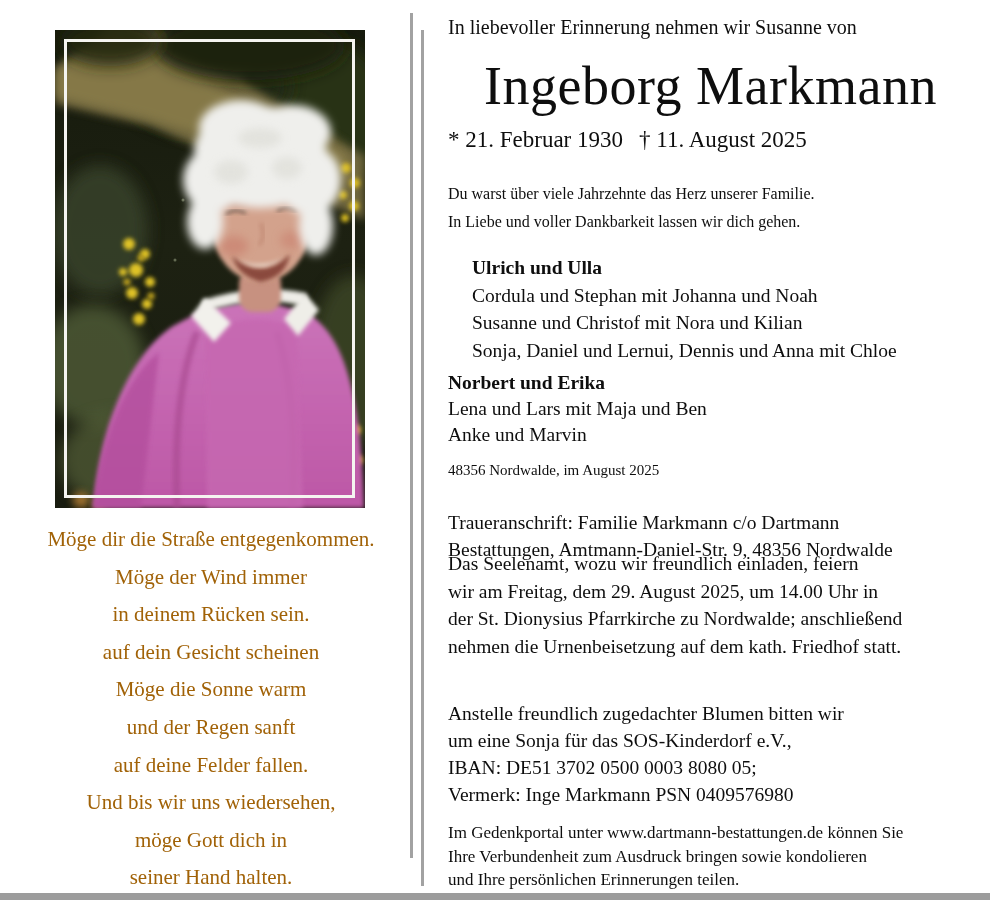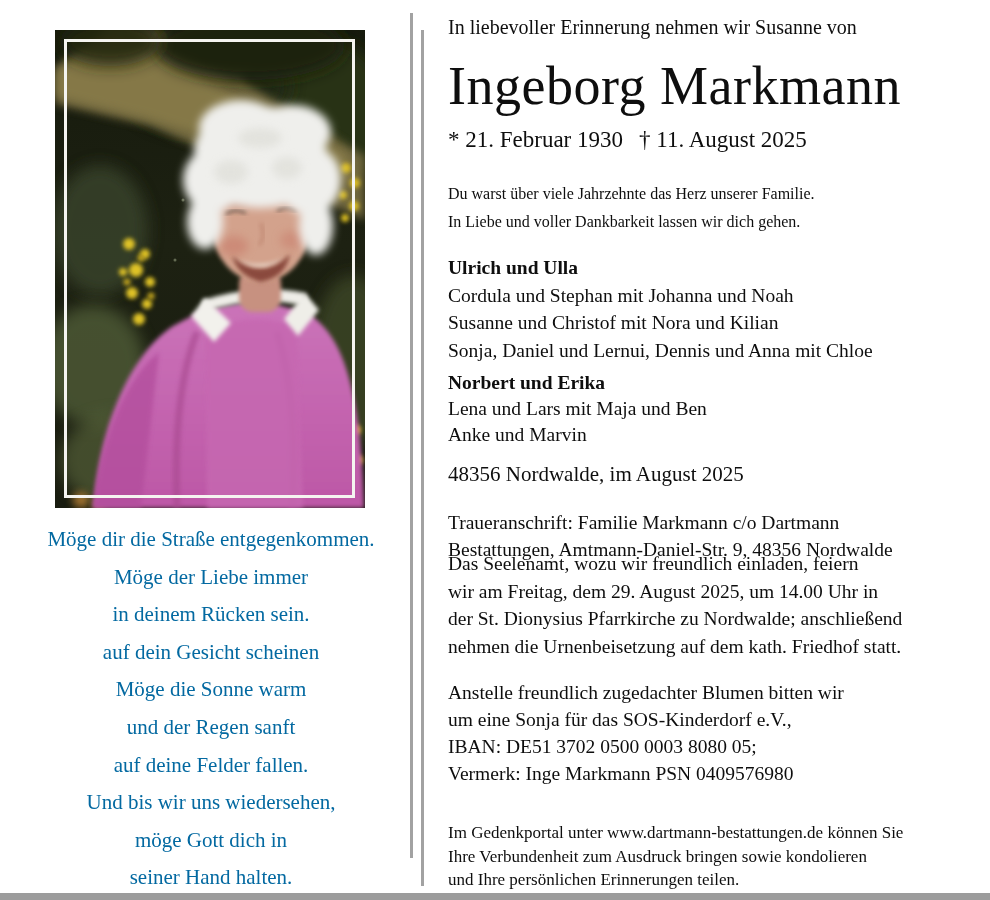--- a/index.html
+++ b/index.html
@@ -8,41 +8,41 @@
     font-family:"Liberation Serif","DejaVu Serif",serif;color:#0e0e0e;
     -webkit-font-smoothing:antialiased;
   }
   .page{position:relative;width:990px;height:900px;background:#fff;}
 
   
   .photo-wrap{position:absolute;left:55px;top:30px;width:310px;height:478px;}
   .photo-wrap svg{display:block;width:310px;height:478px;}
   .poem{
     position:absolute;left:0;top:521px;width:422px;
-    text-align:center;font-size:21px;line-height:37.6px;color:#0369a1;
+    text-align:center;font-size:21px;line-height:37.6px;color:#a16207;
   }
 
   
   .divline-a{position:absolute;left:410px;top:13px;width:3px;height:845px;background:#a2a2a2;}
   .divline-b{position:absolute;left:421px;top:30px;width:3px;height:856px;background:#a2a2a2;}
   .bottom-bar{position:absolute;left:0;top:893px;width:990px;height:7px;background:#9c9c9c;}
 
   
   .right{position:absolute;left:448px;top:0;width:535px;}
   .blk{position:absolute;left:0;}
   .intro{top:16px;font-size:20px;}
-  .name{top:56px;font-size:54px;line-height:60px;letter-spacing:.5px;white-space:nowrap;}
+  .name{top:56px;font-size:54px;line-height:60px;letter-spacing:.5px;white-space:nowrap;margin-left:36px;}
   .dates{top:127px;font-size:23px;display:flex;gap:16px;white-space:nowrap;}
   .tribute{top:180px;font-size:16px;line-height:27.5px;}
-  .fam1{top:254px;font-size:19.5px;line-height:27.5px;}
+  .fam1{top:254px;font-size:19.5px;line-height:27.5px;margin-left:24px;}
   .fam2{top:370px;font-size:19.5px;line-height:26px;}
-  .place{top:462px;font-size:21px;}
+  .place{top:462px;font-size:15px;}
   .condolence{top:509px;font-size:19.5px;line-height:27px;}
   .service{top:550px;font-size:19.5px;line-height:27.5px;}
-  .donation{top:679px;font-size:19.5px;line-height:27px;}
+  .donation{top:700px;font-size:19.5px;line-height:27px;}
   .portal{top:821px;font-size:17px;line-height:23.5px;}
   .bold{font-weight:bold;}
 </style>
 </head>
 <body>
 
 <div class="page">
 
   <div class="photo-wrap">
     <svg viewBox="0 0 310 478">
@@ -166,21 +166,21 @@
           </g>
         </g>
 
         <rect x="10.5" y="10.5" width="288" height="456" fill="none" stroke="#f5f4f0" stroke-width="3"></rect>
       </g>
     </svg>
   </div>
 
   <div class="poem">
       <div>Möge dir die Straße entgegenkommen.</div>
-      <div>Möge der Liebe immer</div>
+      <div>Möge der Wind immer</div>
       <div>in deinem Rücken sein.</div>
       <div>auf dein Gesicht scheinen</div>
       <div>Möge die Sonne warm</div>
       <div>und der Regen sanft</div>
       <div>auf deine Felder fallen.</div>
       <div>Und bis wir uns wiedersehen,</div>
       <div>möge Gott dich in</div>
       <div>seiner Hand halten.</div>
     </div>
 

